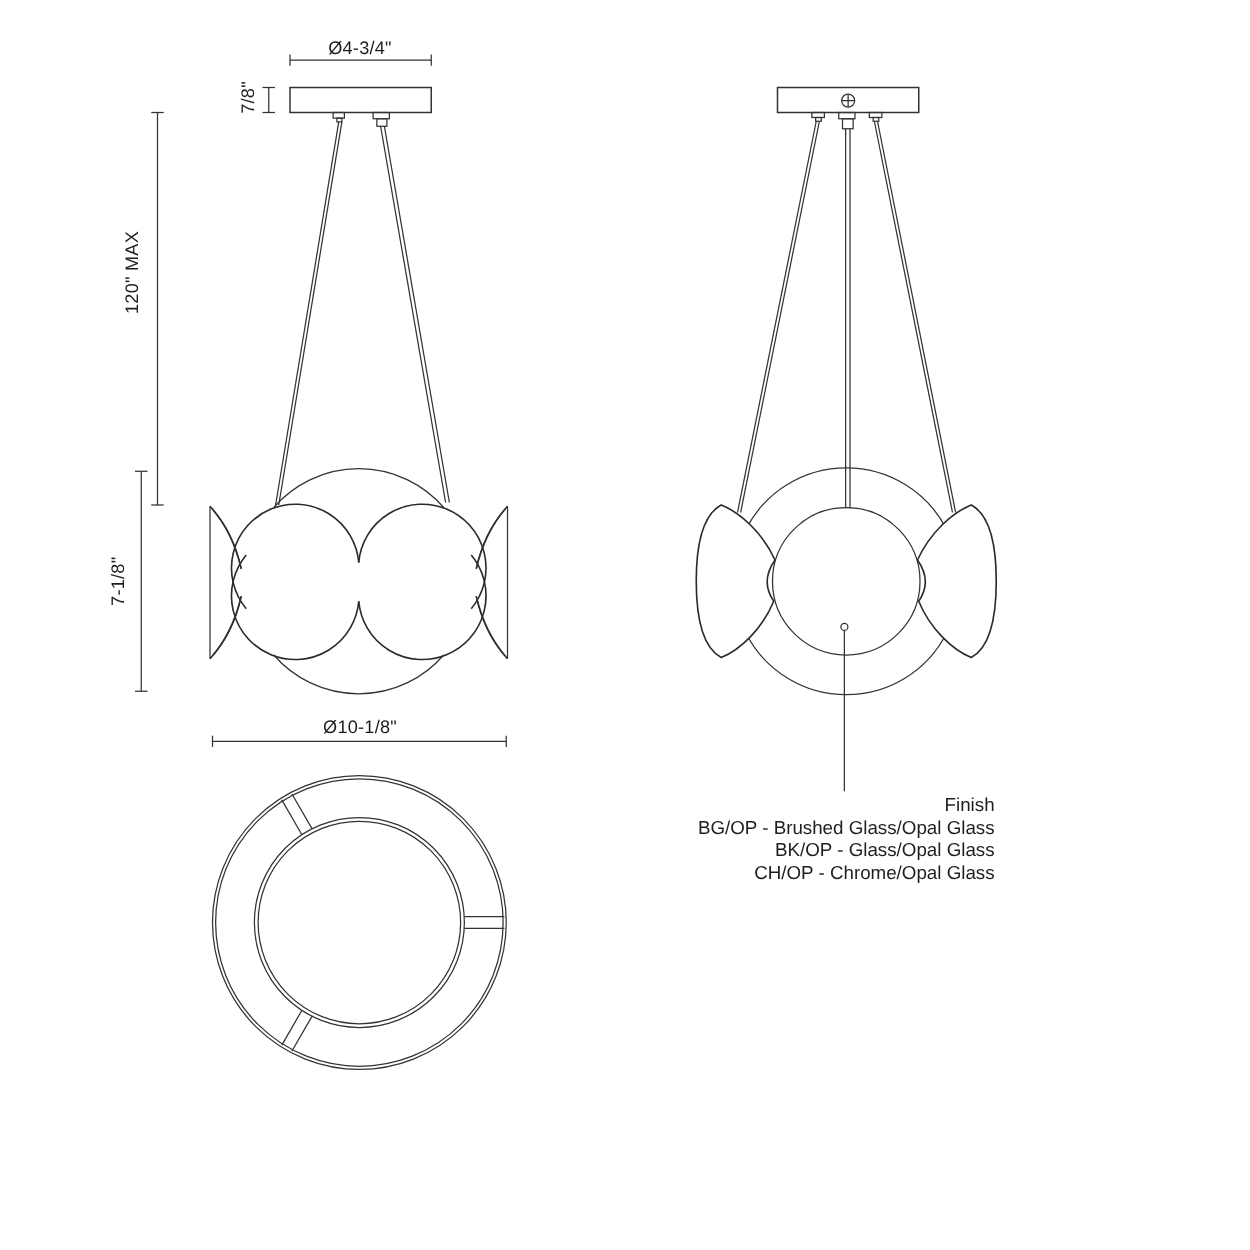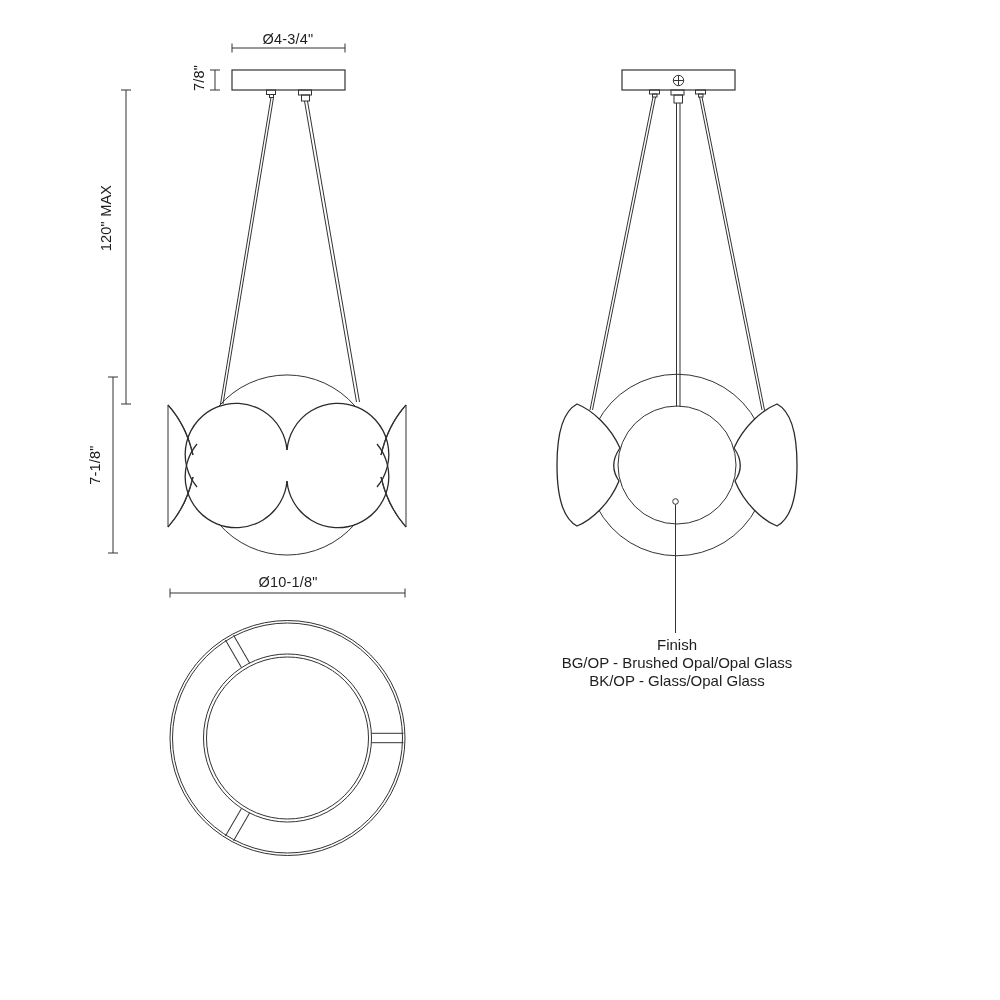--- a/index.html
+++ b/index.html
@@ -7,21 +7,21 @@
           font-family:"Liberation Sans", sans-serif;color:#1e1e1e;}
   svg{position:absolute;left:0;top:0;}
   svg *{stroke:#333333;fill:none;stroke-width:1;}
   svg .lw12{stroke-width:1.2;}
   svg .lw13{stroke-width:1.3;stroke:#2a2a2a;}
   svg .whitefill{fill:#ffffff;}
   .lbl{position:absolute;font-size:14.5px;letter-spacing:0.2px;white-space:nowrap;
        transform:translate(-50%,-50%);color:#1e1e1e;}
   .lbl.rot{transform:translate(-50%,-50%) rotate(-90deg);}
   .finish{position:absolute;left:677px;top:636px;transform:translateX(-50%);
-          text-align:center;font-size:15px;line-height:18px;white-space:nowrap;}
+          text-align:right;font-size:15px;line-height:18px;white-space:nowrap;}
 </style>
 </head>
 <body>
 
 <div class="canvas">
 
   <svg width="1000" height="1000" viewBox="0 0 1000 1000">
 
     <g>
       <rect x="232" y="70" width="113" height="20" class="lw12"></rect>
@@ -157,17 +157,18 @@
   <div class="lbl rot" style="left:199px;top:78px;">7/8"</div>
 
   <div class="lbl rot" style="left:106px;top:218px;">120" MAX</div>
 
   <div class="lbl rot" style="left:95px;top:465px;">7-1/8"</div>
 
   <div class="lbl" style="left:288px;top:582px;">Ø10-1/8"</div>
 
   <div class="finish">
     <div>Finish</div>
-    <div>BG/OP - Brushed Opal/Opal Glass</div>
+    <div>BG/OP - Brushed Glass/Opal Glass</div>
     <div>BK/OP - Glass/Opal Glass</div>
+    <div>CH/OP - Chrome/Opal Glass</div>
   </div>
 
 </div>
 
 </body></html>

